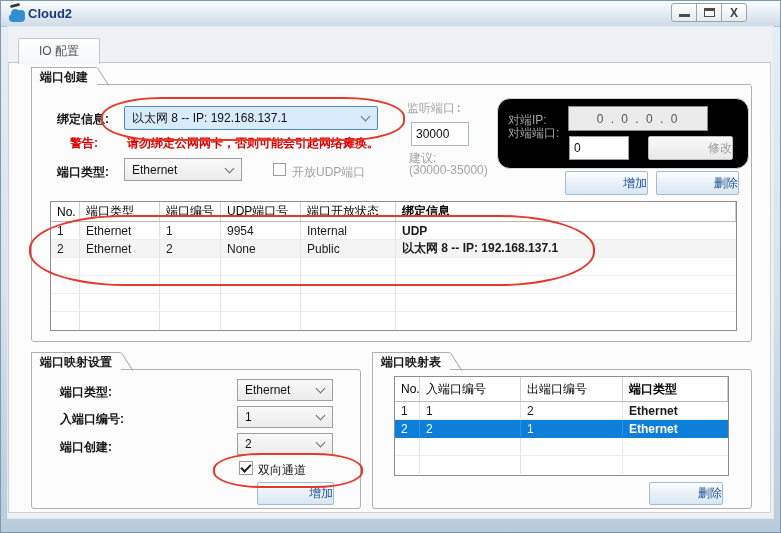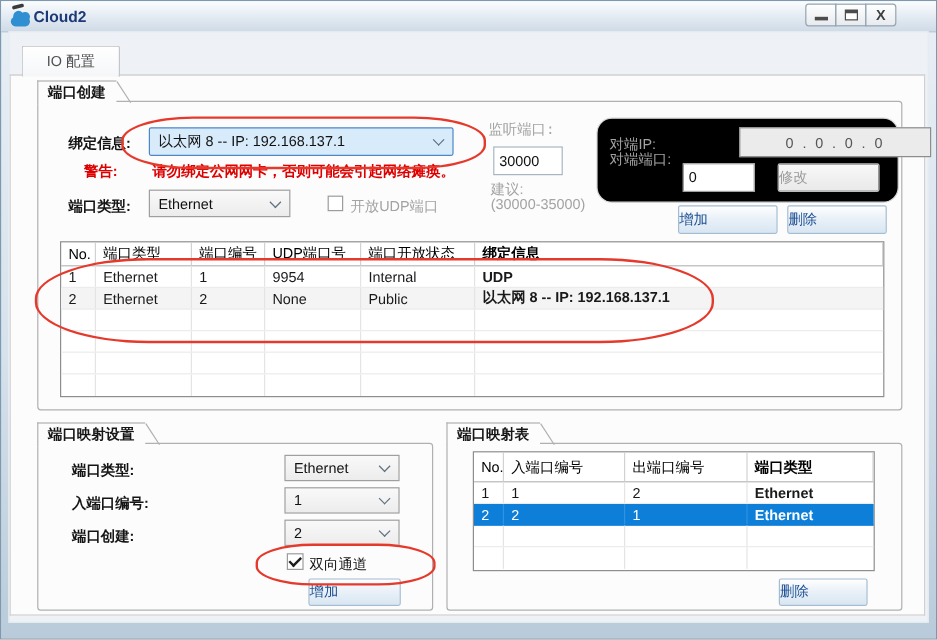--- a/index.html
+++ b/index.html
@@ -52,21 +52,21 @@
       padding-left:7px;color:#111;white-space:nowrap;overflow:hidden;}
   .dd .chev{position:absolute;right:8px;top:50%;width:6px;height:6px;margin-top:-5px;
       border-right:1.5px solid #5f7181;border-bottom:1.5px solid #5f7181;transform:rotate(45deg);}
   .dd.hl{background:#d8ebfb;border-color:#4d87c5;border-radius:2px;}
   .txt{position:absolute;box-sizing:border-box;border:1px solid #a7b6c2;background:#fff;
        font:12px "Liberation Sans","DejaVu Sans",sans-serif;color:#111;padding:0 4px;outline:none;}
   .ipfield{position:absolute;box-sizing:border-box;border:1px solid #8c8c8c;background:#ebebeb;
        color:#555;display:flex;align-items:center;justify-content:center;letter-spacing:2px;}
   .btn{position:absolute;box-sizing:border-box;border:1px solid #a2bcd2;border-radius:2px;
        background:linear-gradient(#ffffff,#eaf1f8 45%,#d8e6f2);color:#1d4f93;
-       display:flex;align-items:center;justify-content:flex-start;cursor:default;}
+       display:flex;align-items:center;justify-content:flex-end;cursor:default;}
   .btn.disabled{color:#9b9b9b;border-color:#bcbcbc;background:linear-gradient(#f8f8f8,#e9e9e9);}
   .cb{position:absolute;box-sizing:border-box;width:13px;height:13px;background:#fff;border:1px solid #9c9c9c;}
   .cb.checked::after{content:"";position:absolute;left:1px;top:2px;width:8px;height:4px;
        border-left:2px solid #1d1d1d;border-bottom:2px solid #1d1d1d;transform:rotate(-45deg);}
   
   .tbl{position:absolute;box-sizing:border-box;background:#fff;border:1px solid #8e8e8e;}
   .trow{display:flex;box-sizing:border-box;}
   .tcell{box-sizing:border-box;border-right:1px solid #e4e4e4;padding-left:6px;
          white-space:nowrap;overflow:hidden;display:flex;align-items:center;}
   .tcell:last-child{border-right:none;flex:1;font-weight:bold;}
@@ -134,21 +134,21 @@
       <span class="cb" style="left:241px;top:78px;"></span>
       <div class="glbl" style="left:260px;top:79px;">开放UDP端口</div>
 
       <div class="glbl" style="left:375px;top:15px;font-family:Liberation Mono, monospace;">监听端口:</div>
       <input class="txt" style="left: 379px; top: 37px; width: 58px; height: 24px;" value="30000">
       <div class="glbl" style="left:377px;top:65px;">建议:</div>
       <div class="glbl" style="left:377px;top:78px;">(30000-35000)</div>
 
       <div class="igrp" style="left:465px;top:13px;width:250px;height:69px;">
         <div class="glbl" style="left:10px;top:13px;">对端IP:</div>
-        <div class="ipfield" style="left:70px;top:7px;width:160px;height:25px;margin-left:48px;">
+        <div class="ipfield" style="left:70px;top:7px;width:140px;height:25px;">
           <span>0 . 0 . 0 . 0</span>
         </div>
         <div class="glbl" style="left:10px;top:26px;">对端端口:</div>
         <input class="txt" style="left: 71px; top: 37px; width: 60px; height: 24px; border-color: rgb(158, 158, 158);" value="0">
         <div class="btn disabled" style="left:150px;top:37px;width:85px;height:24px;">
           <span>修改</span>
         </div>
       </div>
 
       <div class="btn" style="left:533px;top:86px;width:83px;height:24px;">

